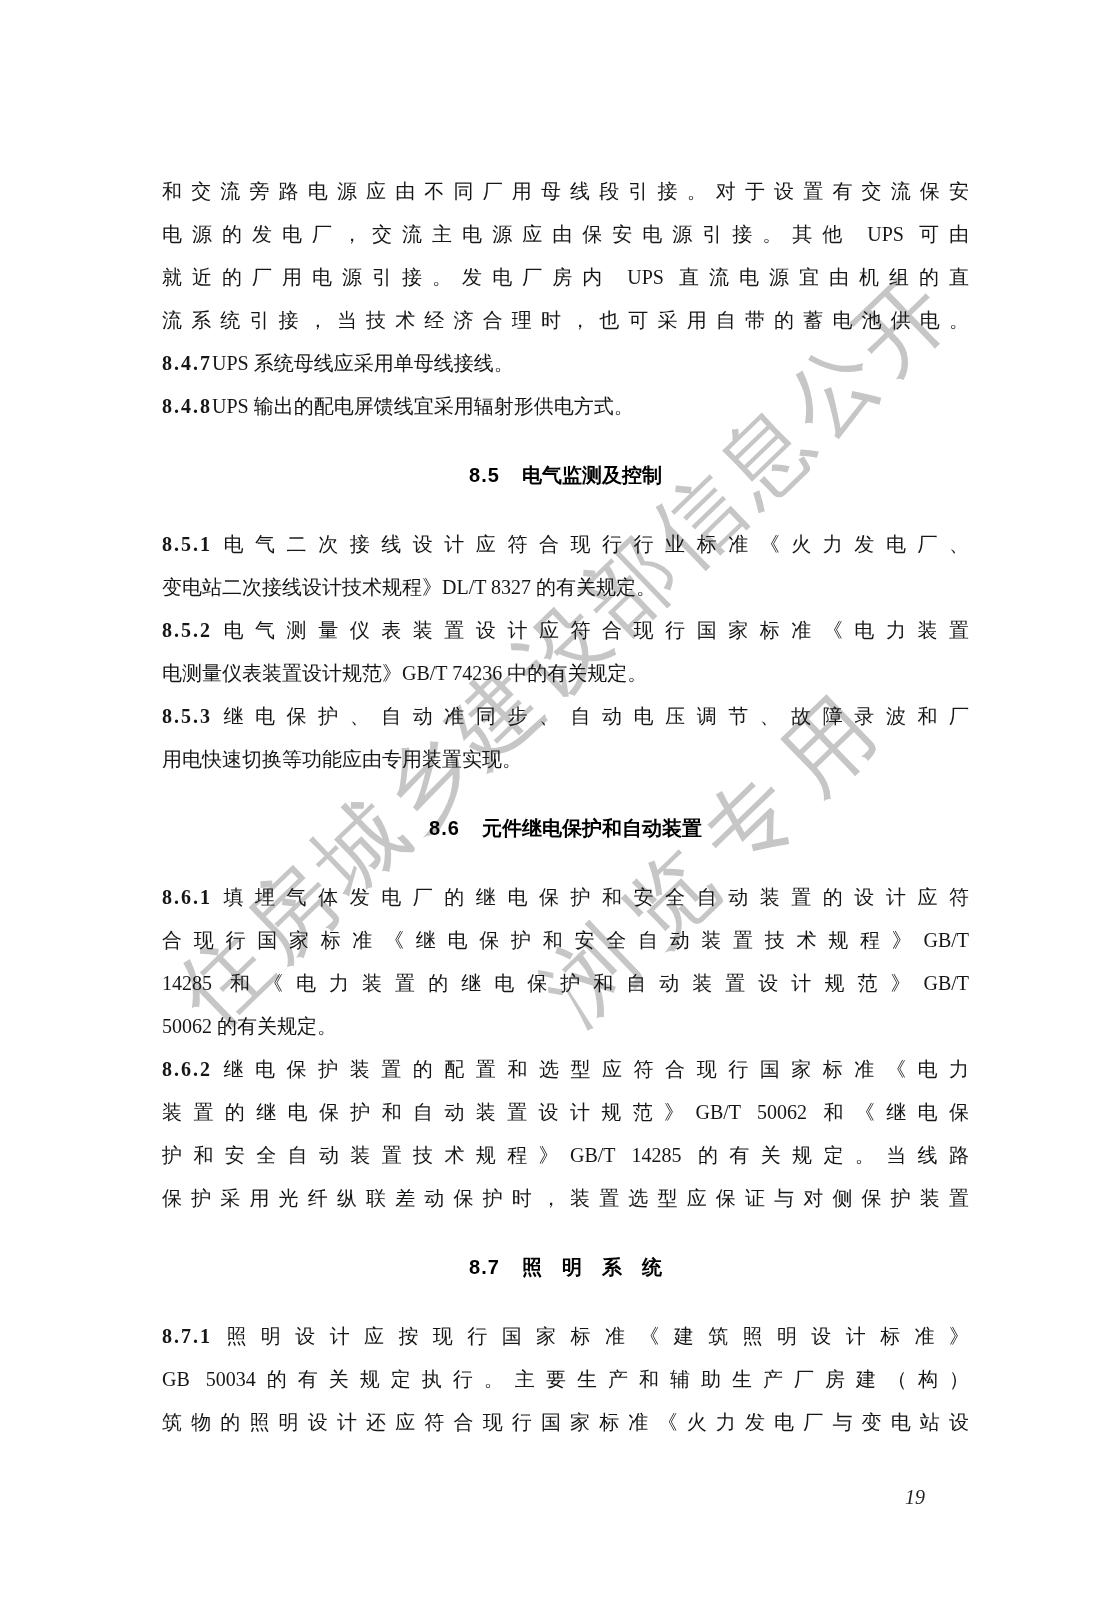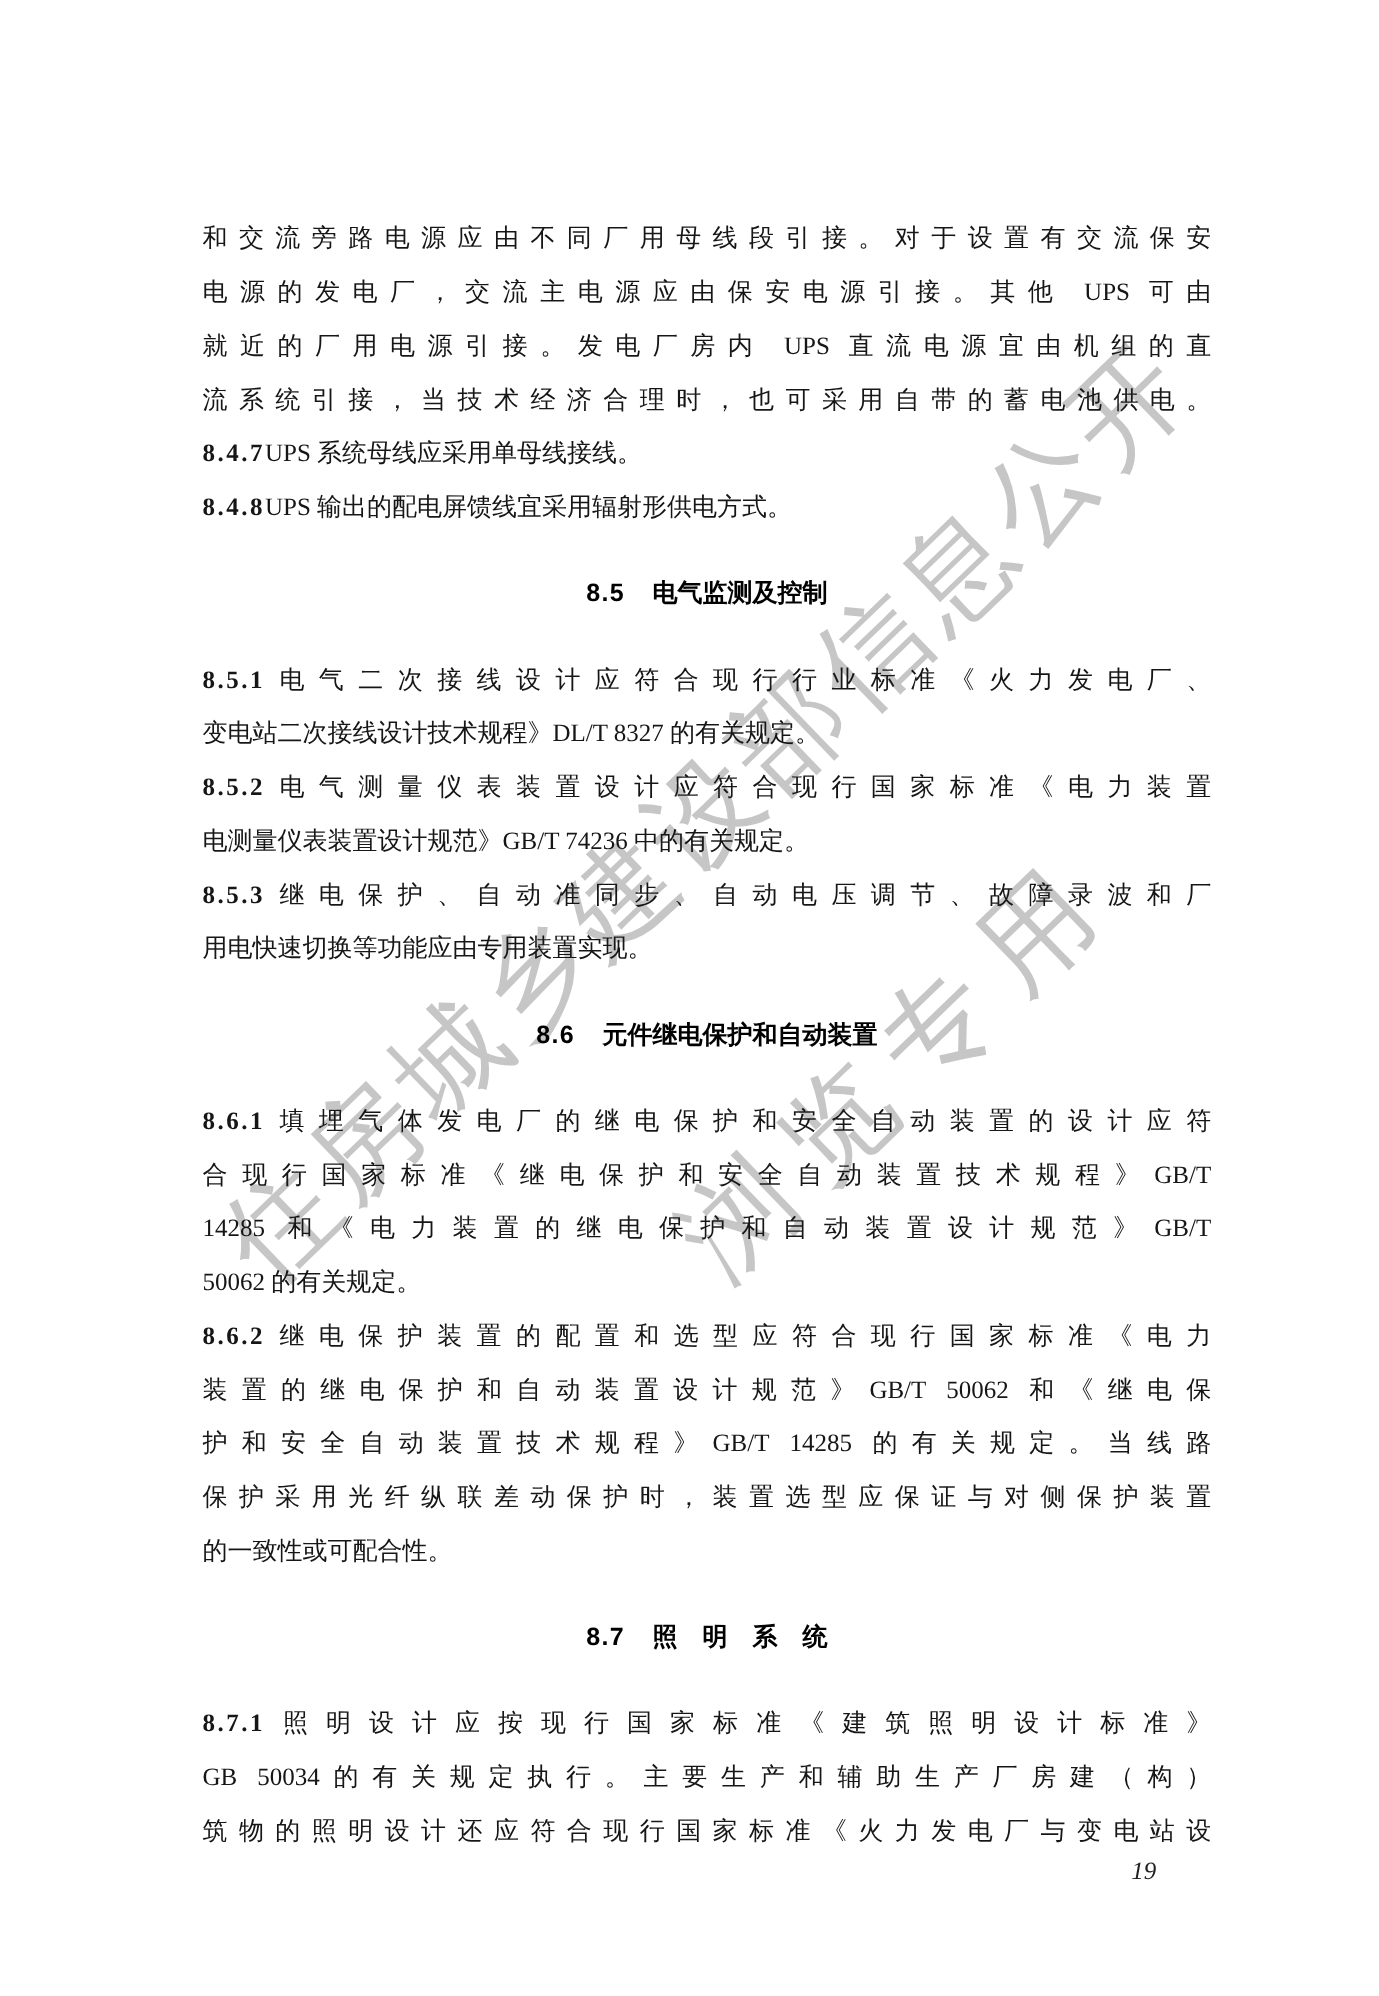--- a/index.html
+++ b/index.html
@@ -91,21 +91,20 @@
       <div class="line"><span>用电快速切换等功能应由专用装置实现。</span></div>
       <div class="heading"><span class="prefix">8.6</span><span>元件继电保护和自动装置</span></div>
       <div class="line just"><span class="prefix">8.6.1</span><span>填埋气体发电厂的继电保护和安全自动装置的设计应符</span></div>
       <div class="line just"><span>合现行国家标准《继电保护和安全自动装置技术规程》GB/T</span></div>
       <div class="line just"><span>14285 和《电力装置的继电保护和自动装置设计规范》GB/T</span></div>
       <div class="line"><span>50062 的有关规定。</span></div>
       <div class="line just"><span class="prefix">8.6.2</span><span>继电保护装置的配置和选型应符合现行国家标准《电力</span></div>
       <div class="line just"><span>装置的继电保护和自动装置设计规范》GB/T 50062 和《继电保</span></div>
       <div class="line just"><span>护和安全自动装置技术规程》GB/T 14285 的有关规定。当线路</span></div>
       <div class="line just"><span>保护采用光纤纵联差动保护时，装置选型应保证与对侧保护装置</span></div>
-      <div class="line"><span>的一致性或可配合性。</span></div>
       <div class="heading"><span class="prefix">8.7</span><span>照　明　系　统</span></div>
       <div class="line just"><span class="prefix">8.7.1</span><span>照明设计应按现行国家标准《建筑照明设计标准》</span></div>
       <div class="line just"><span>GB 50034的有关规定执行。主要生产和辅助生产厂房建（构）</span></div>
       <div class="line just"><span>筑物的照明设计还应符合现行国家标准《火力发电厂与变电站设</span></div>
     </main>
 
   <div class="pagenum">19</div>
 
 </div>
 

